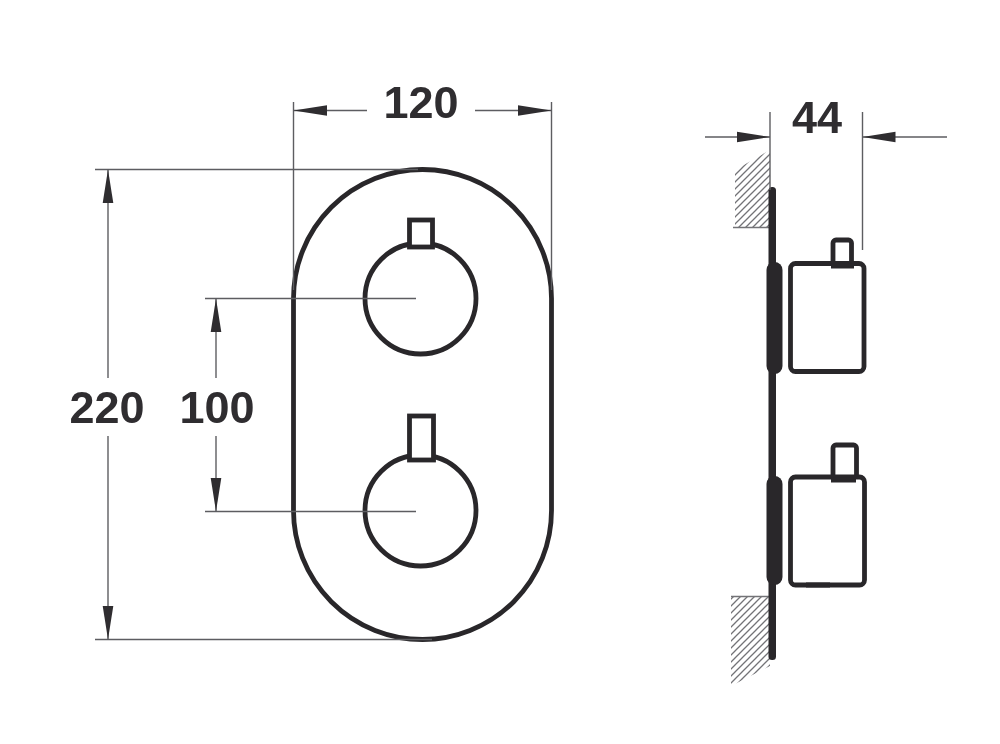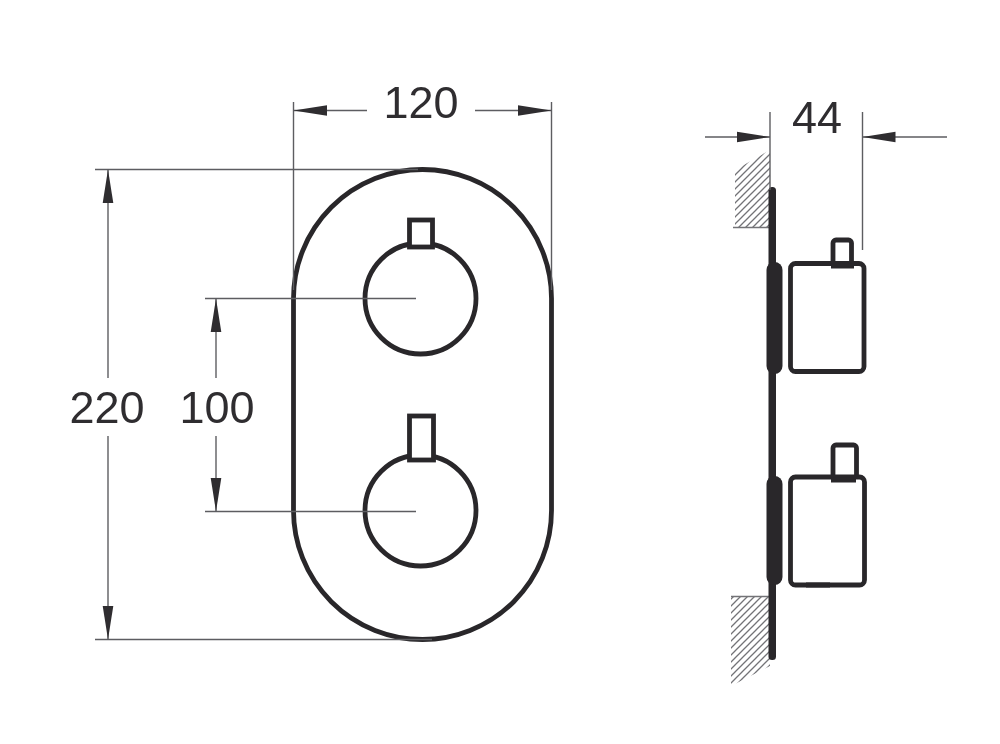--- a/index.html
+++ b/index.html
@@ -7,20 +7,21 @@
     --dim:#5d5d61;
     --hatch:#737377;
     --text:#2f2d30;
     --background:#ffffff;
   }
   html,body{margin:0;padding:0;background:var(--background);}
   .canvas{
     width:1000px;height:688px;background:var(--background);
     position:relative;overflow:hidden;
     font-family:"Liberation Sans",sans-serif;
+    font-weight:bold;
   }
   svg{display:block;width:1000px;height:744px;}
   .thick{stroke:var(--outline);stroke-width:4.8;fill:none;}
   .thick-fill{fill:var(--outline);stroke:none;}
   .shape-white{fill:#ffffff;}
   .thin{stroke:var(--dim);stroke-width:1.4;fill:none;}
   .arrow{fill:var(--text);stroke:none;}
   .hatch-line{stroke:var(--hatch);stroke-width:1.3;fill:none;}
   .hatch-border{stroke:var(--hatch);stroke-width:1.4;fill:none;}
   .mark{stroke:var(--outline);stroke-width:5;fill:none;}

